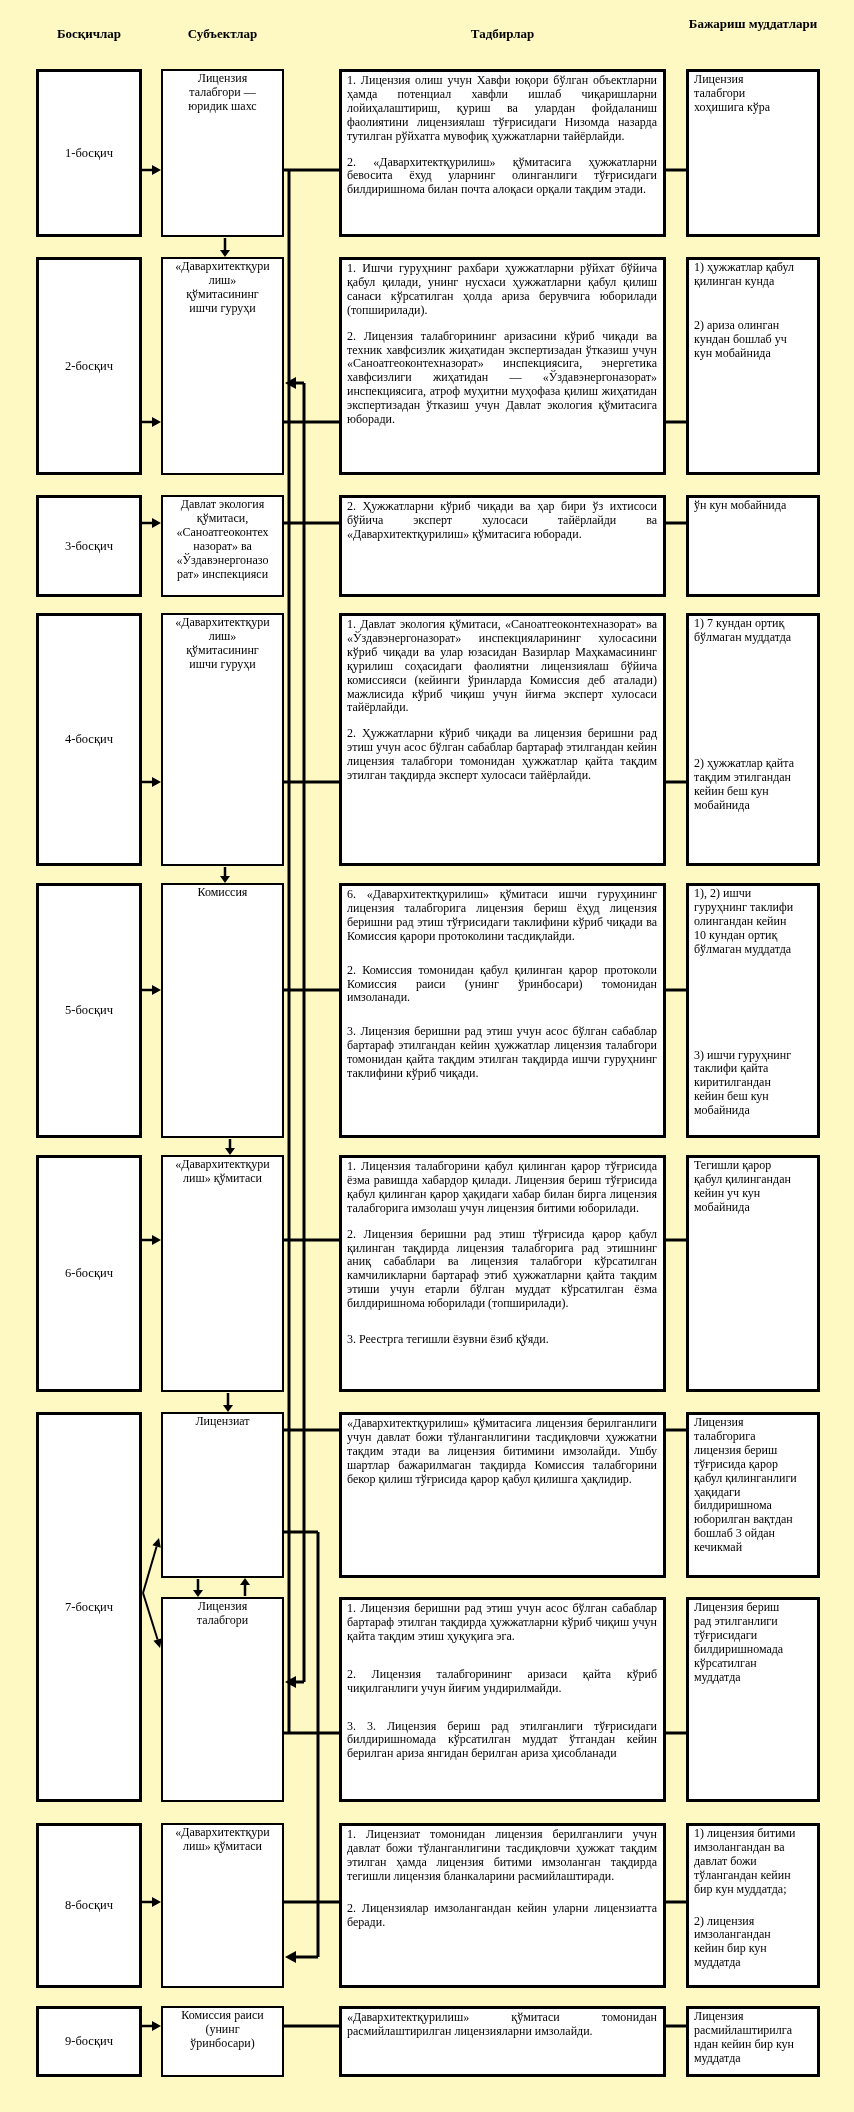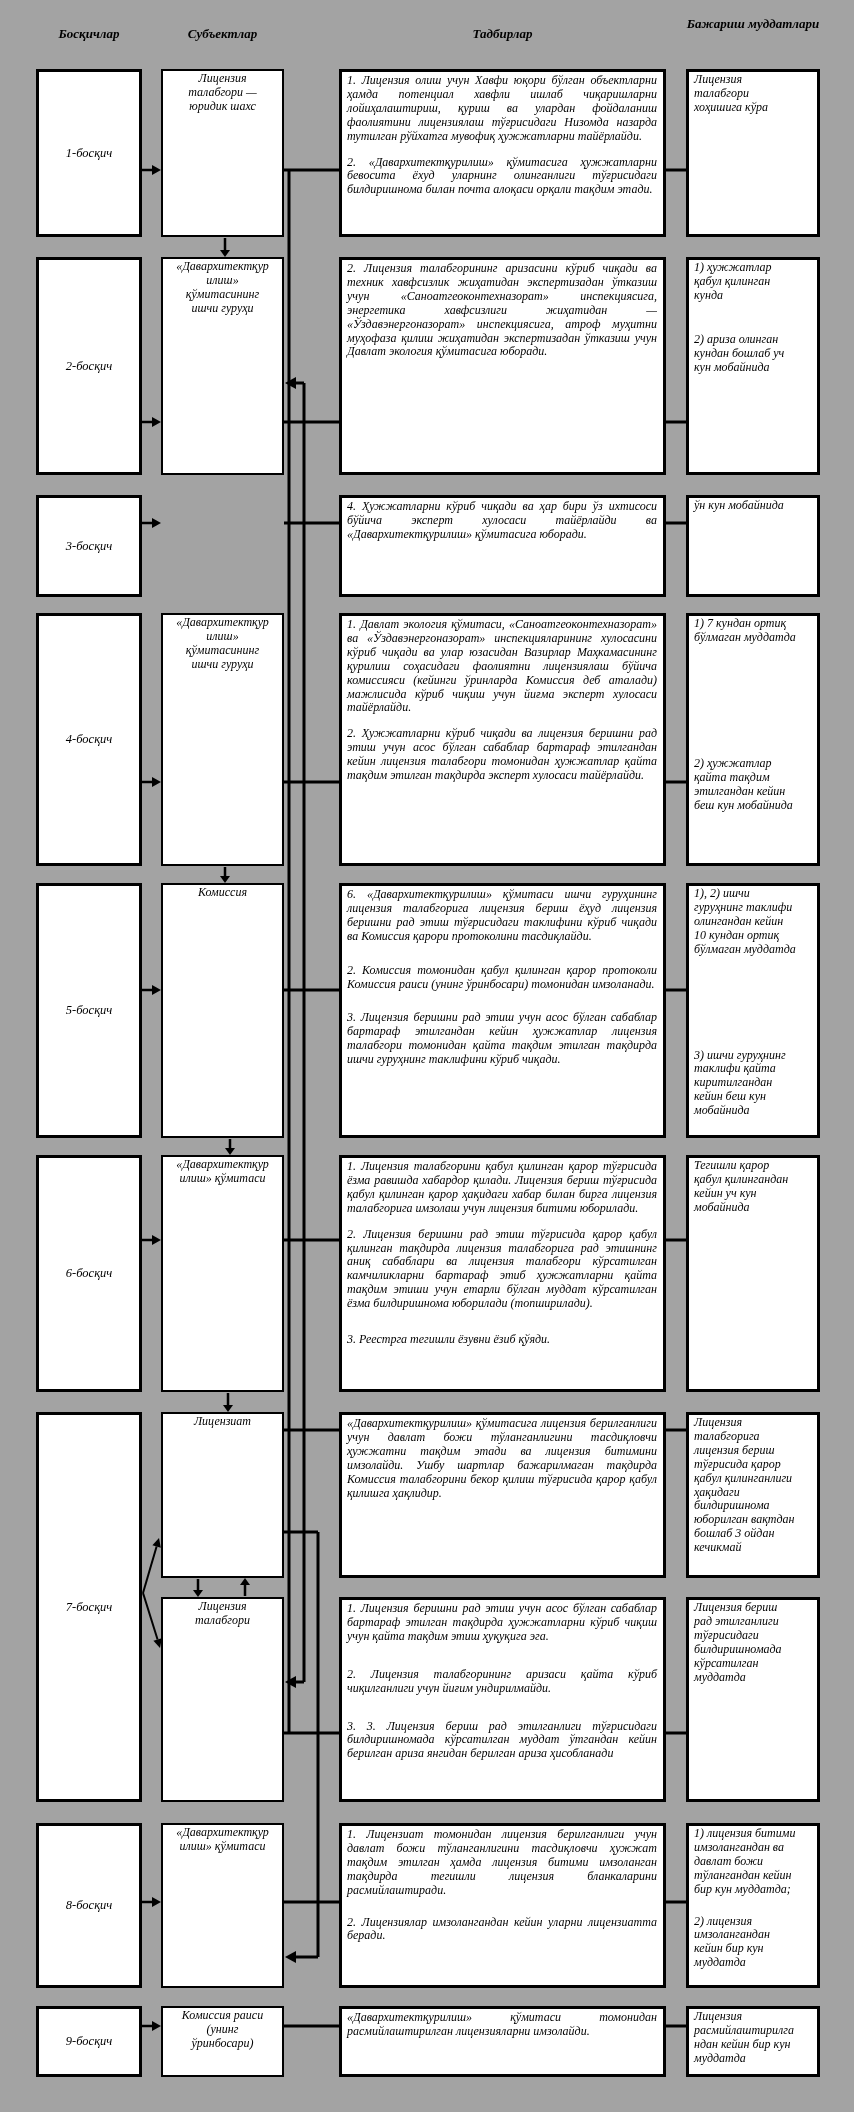--- a/index.html
+++ b/index.html
@@ -1,19 +1,19 @@
 <!DOCTYPE html>
 <html><head>
 <meta charset="utf-8">
 <style>
   html,body{margin:0;padding:0;background:#fff;}
   .canvas{
-    position:relative;width:854px;height:2112px;background:#a3a3a3;
+    position:relative;width:854px;height:2112px;background:#fef9c3;
     font-family:"Liberation Serif","DejaVu Serif",serif;
-    font-size:12px;line-height:1.16;color:#000;font-style:italic;
+    font-size:12px;line-height:1.16;color:#000;
   }
   .col-header{position:absolute;font-weight:bold;text-align:center;font-size:13px;line-height:1.25;}
   .box{position:absolute;box-sizing:border-box;background:#fff;border:3px solid #000;overflow:hidden;}
   .stage-box{display:flex;align-items:center;justify-content:center;font-size:12.5px;}
   .subject-box{border-width:2px;text-align:center;padding:1px 11px;overflow-wrap:break-word;}
   .action-box{padding:2px 6px 2px 5px;text-align:justify;}
   .deadline-box{padding:1px 20px 1px 5px;text-align:left;overflow-wrap:break-word;}
   .box p{margin:0;}
   .action-box p + p{margin-top:12px;}
   .flow-svg{position:absolute;left:0;top:0;pointer-events:none;}
@@ -44,32 +44,36 @@
     <p>Лицензия талабгори хоҳишига кўра</p>
   </div>
 
   <div class="box stage-box" style="left:36px;top:257px;width:106px;height:218px;">
       <span>2-босқич</span>
     </div>
   <div class="box subject-box" style="left:161px;top:257px;width:123px;height:218px;">
       <p>«Давархитектқурилиш» қўмитасининг ишчи гуруҳи</p>
     </div>
   <div class="box action-box" style="left:339px;top:257px;width:327px;height:218px;">
+    <p>1. Ишчи гуруҳнинг рахбари ҳужжатларни рўйхат бўйича қабул қилади, унинг нусхаси ҳужжатларни қабул қилиш санаси кўрсатилган ҳолда ариза берувчига юборилади (топширилади).</p>
     <p>2. Лицензия талабгорининг аризасини кўриб чиқади ва техник хавфсизлик жиҳатидан экспертизадан ўтказиш учун «Саноатгеоконтехназорат» инспекциясига, энергетика хавфсизлиги жиҳатидан — «Ўздавэнергоназорат» инспекциясига, атроф муҳитни муҳофаза қилиш жиҳатидан экспертизадан ўтказиш учун Давлат экология қўмитасига юборади.</p>
   </div>
   <div class="box deadline-box" style="left:686px;top:257px;width:134px;height:218px;">
     <p>1) ҳужжатлар қабул қилинган кунда</p>
     <p style="margin-top:30px;">2) ариза олинган кундан бошлаб уч кун мобайнида</p>
   </div>
 
   <div class="box stage-box" style="left:36px;top:495px;width:106px;height:102px;">
       <span>3-босқич</span>
     </div>
+  <div class="box subject-box" style="left:161px;top:495px;width:123px;height:102px;">
+      <p>Давлат экология қўмитаси, «Саноатгеоконтех назорат» ва «Ўздавэнергоназо рат» инспекцияси</p>
+    </div>
   <div class="box action-box" style="left:339px;top:495px;width:327px;height:102px;">
-    <p>4. Ҳужжатларни кўриб чиқади ва ҳар бири ўз ихтисоси бўйича эксперт хулосаси тайёрлайди ва «Давархитектқурилиш» қўмитасига юборади.</p>
+    <p>2. Ҳужжатларни кўриб чиқади ва ҳар бири ўз ихтисоси бўйича эксперт хулосаси тайёрлайди ва «Давархитектқурилиш» қўмитасига юборади.</p>
   </div>
   <div class="box deadline-box" style="left:686px;top:495px;width:134px;height:102px;">
     <p>ўн кун мобайнида</p>
   </div>
 
   <div class="box stage-box" style="left:36px;top:613px;width:106px;height:253px;">
       <span>4-босқич</span>
     </div>
   <div class="box subject-box" style="left:161px;top:613px;width:123px;height:253px;">
       <p>«Давархитектқурилиш» қўмитасининг ишчи гуруҳи</p>

